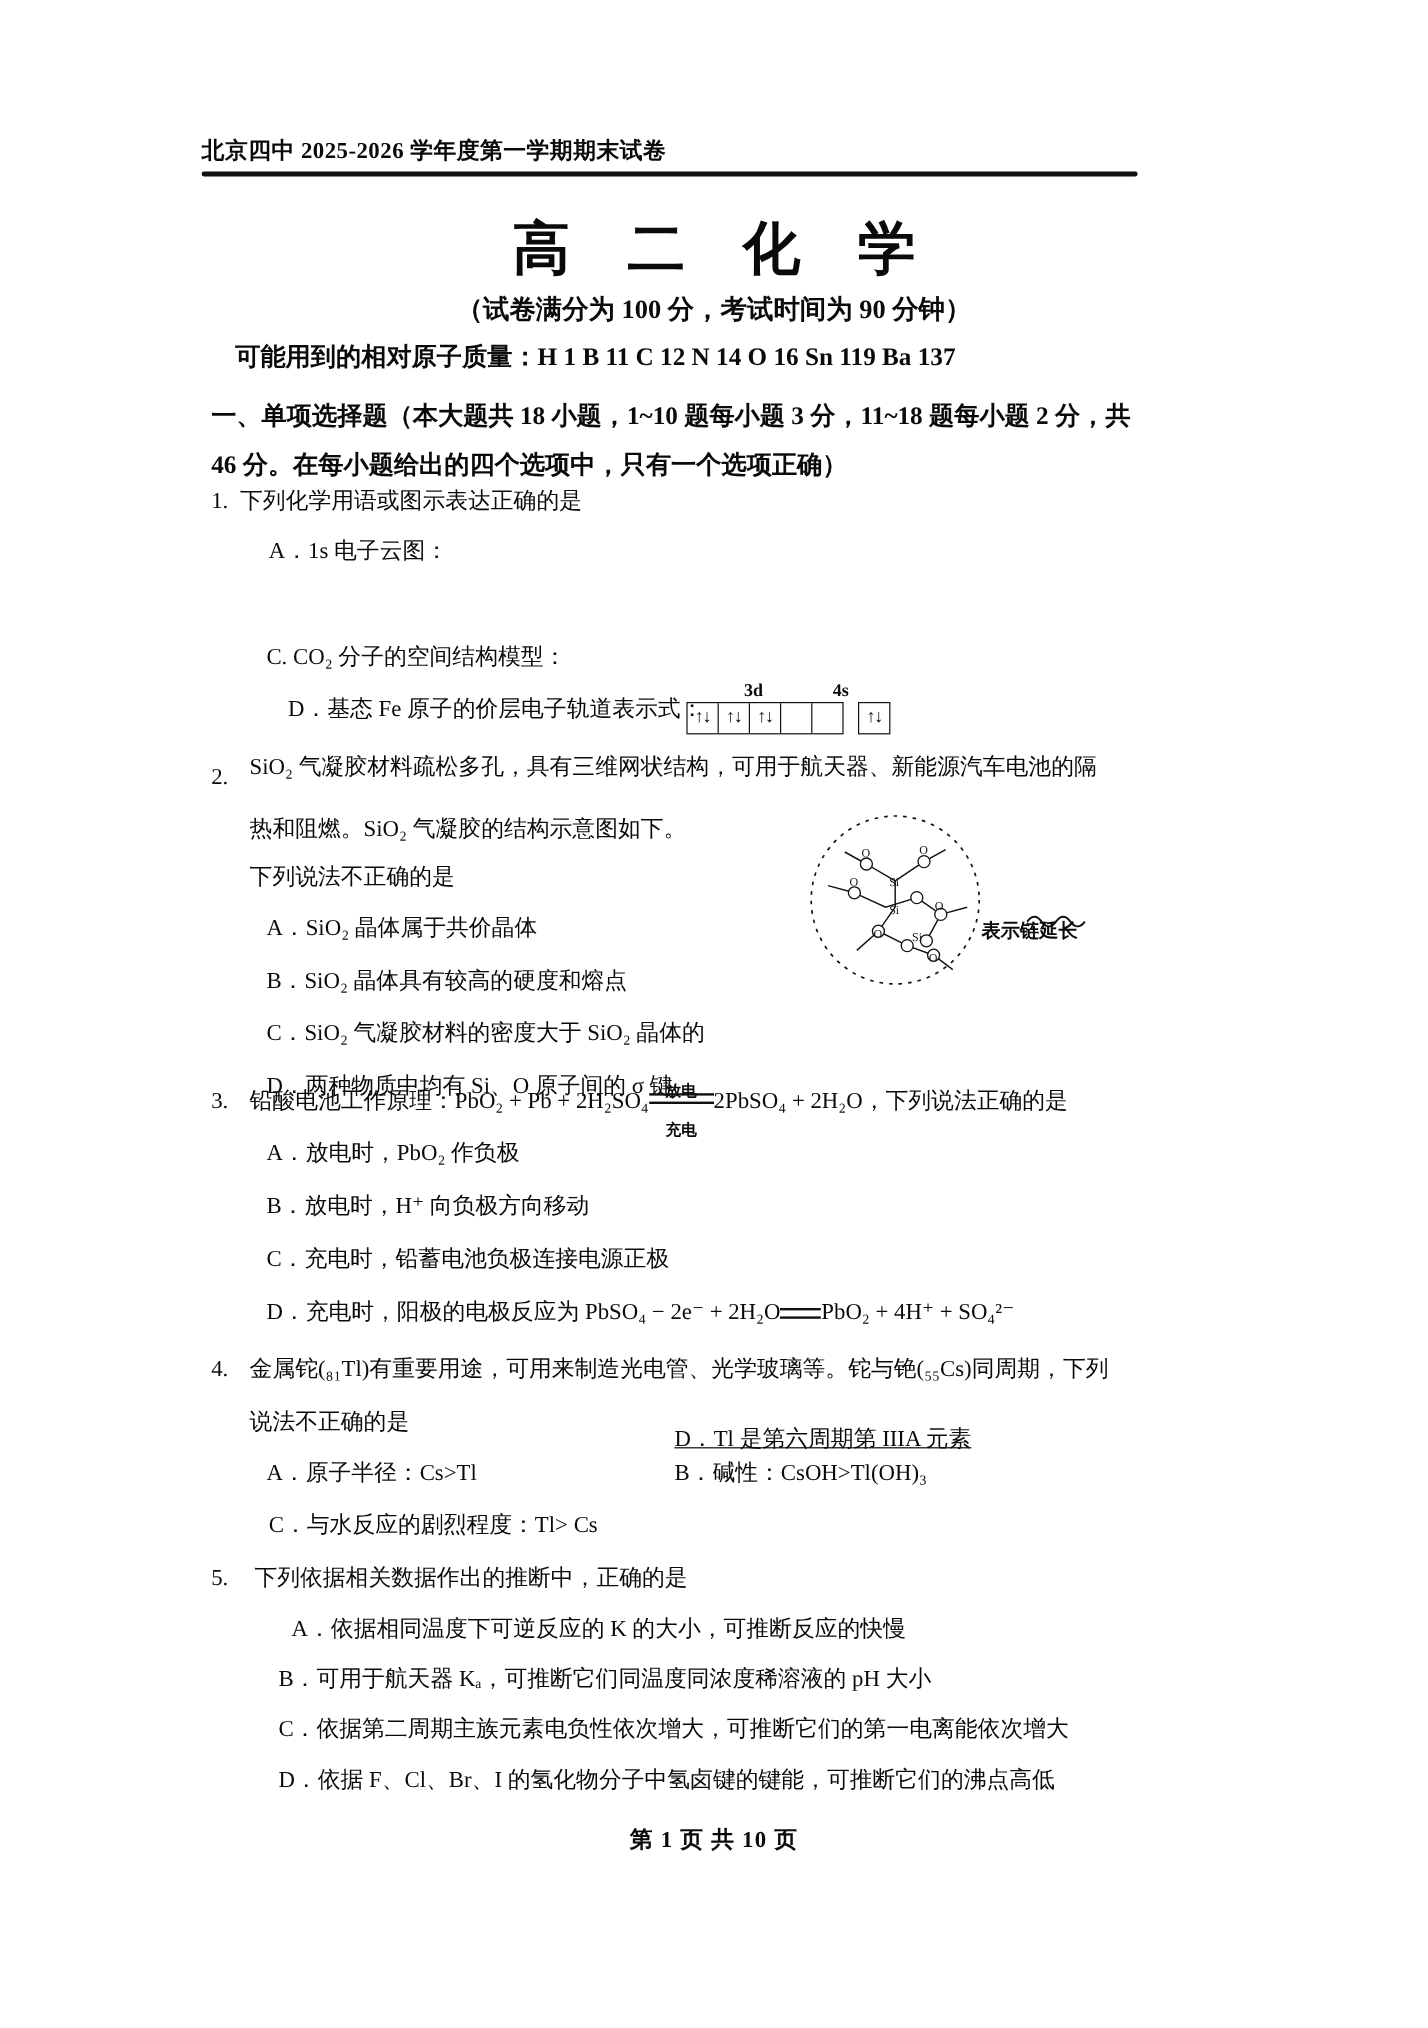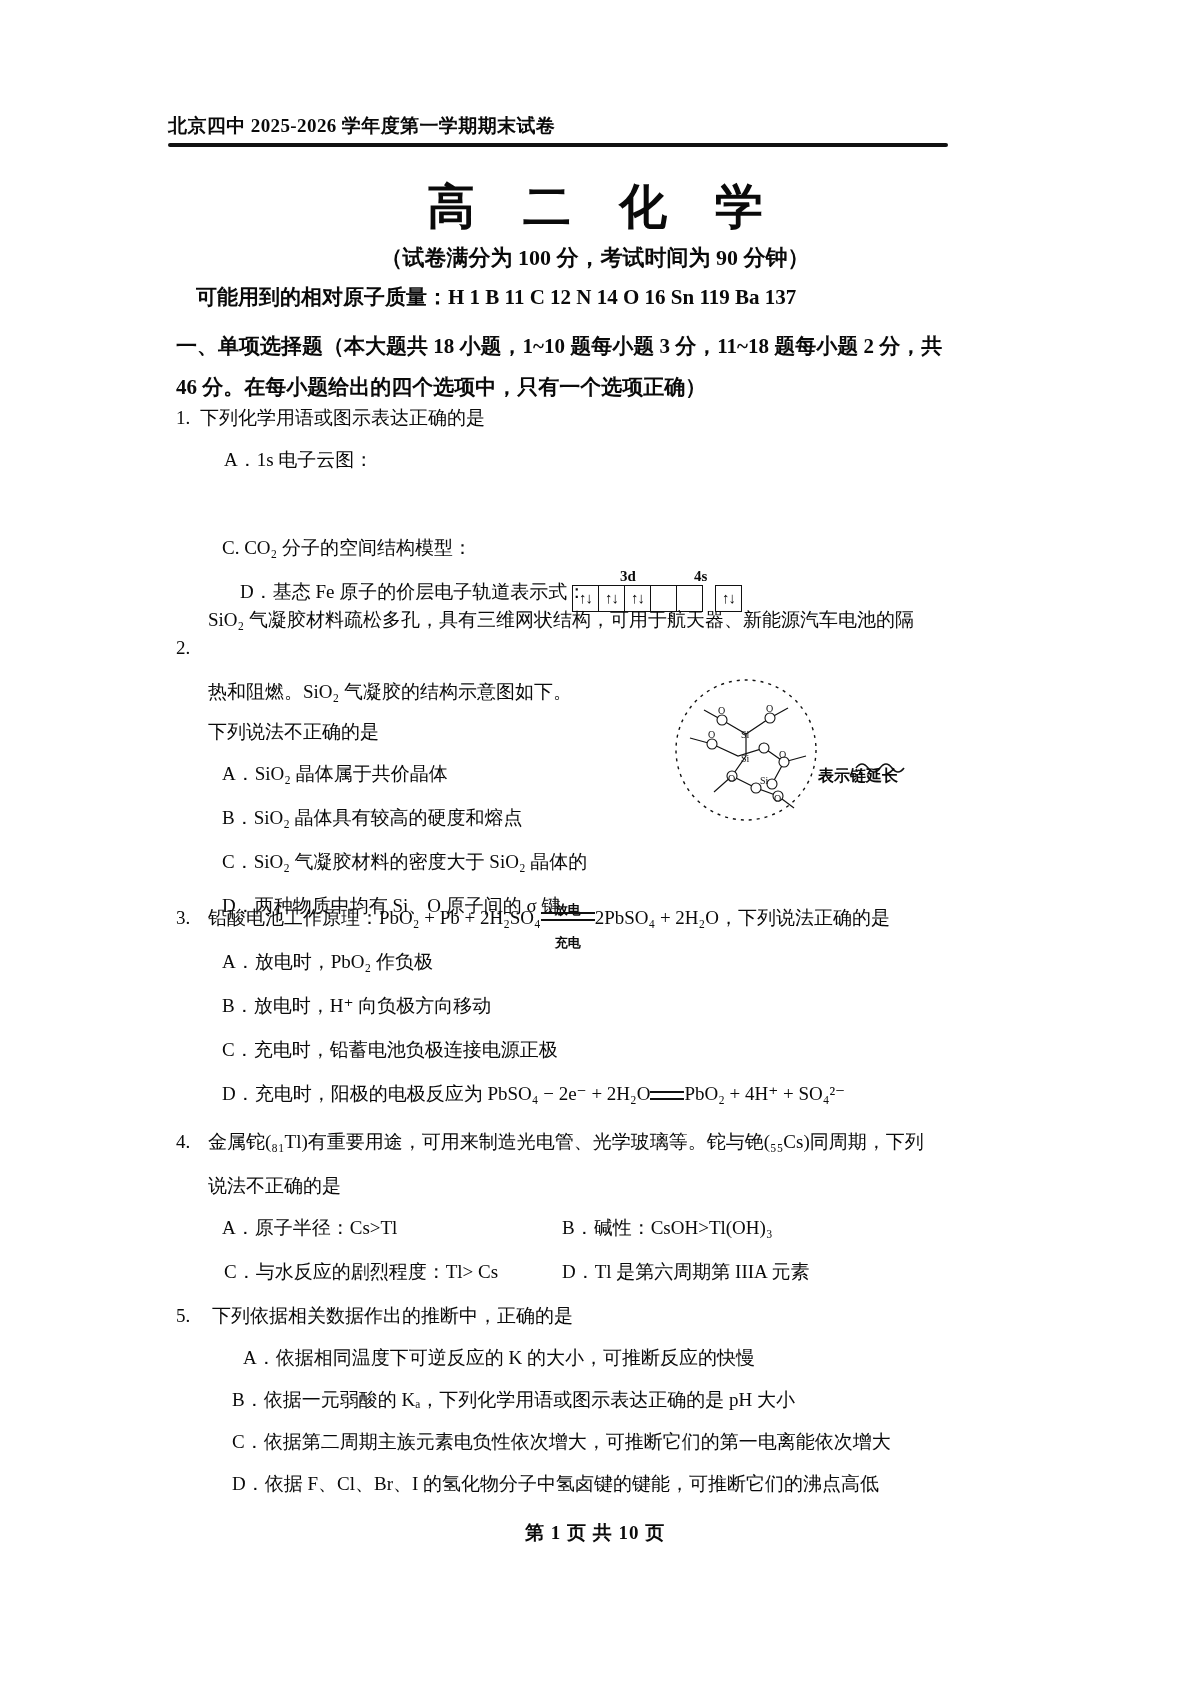--- a/index.html
+++ b/index.html
@@ -252,21 +252,21 @@
         <div class="orb-cell"></div>
       </div>
       <div class="orb-gap"></div>
       <div class="orb-group2">
         <div class="orb-cell">↑↓</div>
       </div>
     </div>
   </div>
 
   <div class="qnum" style="left:176px; top:628px;">2.</div>
-  <div class="q" style="left:208px; top:600px; width:760px;">SiO₂ 气凝胶材料疏松多孔，具有三维网状结构，可用于航天器、新能源汽车电池的隔</div>
+  <div class="q" style="left:208px; top:620px; width:760px;">SiO₂ 气凝胶材料疏松多孔，具有三维网状结构，可用于航天器、新能源汽车电池的隔</div>
   <div class="q" style="left:208px; top:672px;">热和阻燃。SiO₂ 气凝胶的结构示意图如下。</div>
   <div class="q" style="left:208px; top:712px;">
     <span>下列说法不正确的是</span>
   </div>
 
   <div class="opt" style="left:222px; top:756px;">A．SiO₂ 晶体属于共价晶体</div>
   <div class="opt" style="left:222px; top:800px;">B．SiO₂ 晶体具有较高的硬度和熔点</div>
   <div class="opt" style="left:222px; top:844px;">C．SiO₂ 气凝胶材料的密度大于 SiO₂ 晶体的</div>
   <div class="opt" style="left:222px; top:888px;">D．两种物质中均有 Si、O 原子间的 σ 键</div>
 
@@ -332,25 +332,25 @@
 
   <div class="qnum" style="left:176px; top:1122px;">4.</div>
   <div class="q" style="left:208px; top:1122px;">金属铊(₈₁Tl)有重要用途，可用来制造光电管、光学玻璃等。铊与铯(₅₅Cs)同周期，下列</div>
   <div class="q" style="left:208px; top:1166px;">
     <span>说法不正确的是</span>
   </div>
 
   <div class="opt" style="left:222px; top:1210px;">A．原子半径：Cs&gt;Tl</div>
   <div class="opt" style="left:562px; top:1210px;">B．碱性：CsOH&gt;Tl(OH)₃</div>
   <div class="opt" style="left:224px; top:1254px;">C．与水反应的剧烈程度：Tl&gt; Cs</div>
-  <div class="opt" style="left:562px; top:1254px;">D．Tl 是第六周期第 IIIA 元素</div>
+  <div class="opt" style="left:562px; top:1182px;text-decoration:underline;">D．Tl 是第六周期第 IIIA 元素</div>
 
   <div class="qnum" style="left:176px; top:1296px;">5.</div>
   <div class="q" style="left:212px; top:1296px;">下列依据相关数据作出的推断中，正确的是</div>
 
   <div class="opt" style="left:232px; top:1340px;margin-left:11px;">A．依据相同温度下可逆反应的 K 的大小，可推断反应的快慢</div>
-  <div class="opt" style="left:232px; top:1382px;">B．依据一元弱酸的 Kₐ，下列化学用语或图示表达正确的是 pH 大小</div>
+  <div class="opt" style="left:232px; top:1382px;">B．可用于航天器 Kₐ，可推断它们同温度同浓度稀溶液的 pH 大小</div>
   <div class="opt" style="left:232px; top:1424px;">C．依据第二周期主族元素电负性依次增大，可推断它们的第一电离能依次增大</div>
   <div class="opt" style="left:232px; top:1466px;">D．依据 F、Cl、Br、I 的氢化物分子中氢卤键的键能，可推断它们的沸点高低</div>
 
   <div class="footer" style="top:1520px;">第 1 页  共 10 页</div>
 
 </div>
 
 </body></html>

